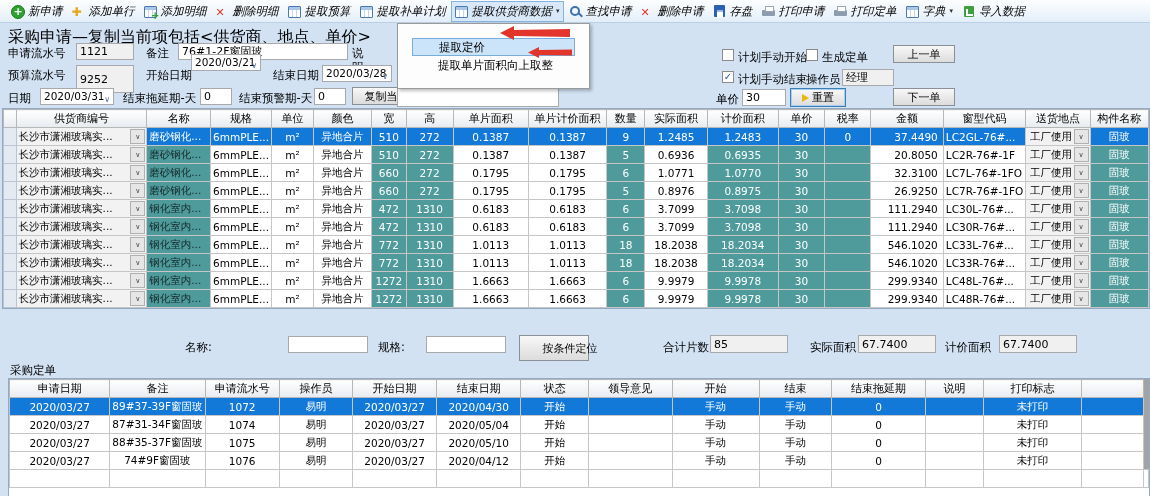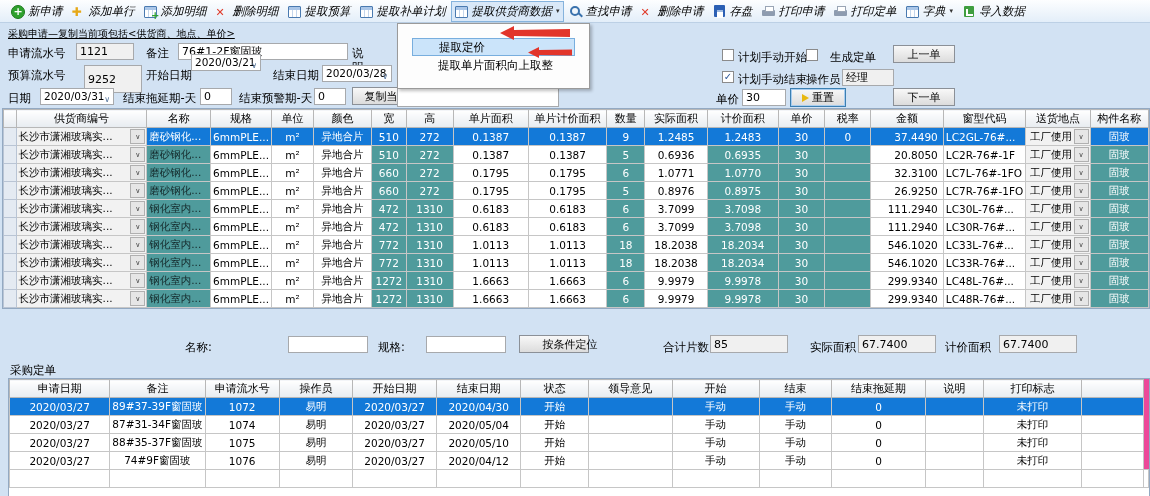--- a/index.html
+++ b/index.html
@@ -66,38 +66,38 @@
            font-size:11.5px;line-height:14px;z-index:0;}
 
   
   .menu{position:absolute;left:397px;top:23px;width:163px;background:#fdfdfd;
         border:1px solid #9a9a9a;box-shadow:2px 2px 3px rgba(0,0,0,.25);z-index:20;padding:14px;}
   .mi{height:18px;line-height:18px;padding-left:26px;font-size:11.5px;white-space:nowrap;}
   .mi.sel{background:#cbe4fa;border:1px solid #78aede;height:16px;line-height:16px;}
   .redarrow{position:absolute;z-index:30;}
 
   
-  table{border-collapse:collapse;table-layout:fixed;background:#ec4899;padding-left:48px;}
+  table{border-collapse:collapse;table-layout:fixed;background:#a3a3a3;padding-left:48px;}
   .gridwrap{position:absolute;overflow:hidden;border:1px solid #93a9c2;background:#fff;}
   .grid th{background:linear-gradient(#ffffff,#e7ebf0);border:1px solid #b7b7b7;font-weight:normal;
            font-size:11px;height:17px;padding:0 2px;overflow:hidden;white-space:nowrap;}
   .grid td{border:1px solid #c6c6c6;font-size:10.5px;height:17px;padding:0 2px;overflow:hidden;
            white-space:nowrap;text-align:center;background:#fff;}
   .mt td.rh{background:#e4eaf2;border-color:#b9c4d4;}
   .mt td.teal{background:var(--teal);color:#fff;}
   .mt td.tname{background:var(--teal);color:#14282a;text-align:left;}
   .mt td.lft{text-align:left;margin-top:30px;}  .mt td.rgt{text-align:right;padding-right:5px;}
   .mt tr.sel td:not(.cmb):not(.rh){background:var(--sel);color:#fff;}
   .mt td.cmb{background:#f2f2f2;position:relative;padding-right:16px;}
   .mt td.cmb.lft{text-align:left;}
   .arrbox{position:absolute;right:1px;top:1px;bottom:1px;width:13px;background:#e6e6e6;
           border:1px solid #b0b0b0;font-size:7px;color:#444;display:flex;align-items:center;
           justify-content:center;}
   .ot tr.sel td{background:var(--sel);color:#fff;}
-  .secTitle{position:absolute;font-size:10px;text-decoration:underline;}
+  .secTitle{position:absolute;font-size:16px;}
 </style>
 </head>
 <body>
 
 <div class="page" style="--sel: #1379d8; --teal: #4f9b9c;">
 
   <div class="toolbar" id="toolbar">
       <div class="tb-btn">
         <span class="ticon i-new"></span>
         <span>新申请</span>
@@ -162,38 +162,38 @@
 
   <div class="noteLbl">说明</div>
   <div class="noteBox"></div>
 
   <div class="lbl" style="left:8px;top:46px;">申请流水号</div>
   <input class="inp ro" style="left: 76px; top: 43px; width: 58px; height: 17px;" value="1121">
   <div class="lbl" style="left:146px;top:46px;">备注</div>
   <input class="inp" style="left: 178px; top: 43px; width: 170px; height: 17px;" value="76#1-2F窗固玻">
 
   <div class="lbl" style="left:8px;top:68px;">预算流水号</div>
-  <input class="inp ro" style="left: 84px; top: 65px; width: 58px; height: 28px;" value="9252">
+  <input class="inp ro" style="left: 76px; top: 65px; width: 58px; height: 28px;" value="9252">
   <div class="lbl" style="left:146px;top:68px;">开始日期</div>
   <div class="combo" style="left:191px;top:54px;width:70px;height:17px;">2020/03/21</div>
   <div class="lbl" style="left:273px;top:68px;">结束日期</div>
   <div class="combo" style="left:322px;top:65px;width:70px;height:17px;">2020/03/28</div>
 
   <div class="lbl" style="left:8px;top:91px;">日期</div>
   <div class="combo" style="left:40px;top:88px;width:74px;height:17px;">2020/03/31</div>
   <div class="lbl" style="left:123px;top:91px;">结束拖延期-天</div>
   <input class="inp" style="left: 200px; top: 88px; width: 32px; height: 17px;" value="0">
   <div class="lbl" style="left:239px;top:91px;">结束预警期-天</div>
   <input class="inp" style="left: 314px; top: 88px; width: 32px; height: 17px;" value="0">
   <div class="btn" style="left:352px;top:87px;width:80px;height:18px;">复制当前项</div>
 
   <span class="cb" style="left:722px;top:49px;"></span>
   <div class="lbl" style="left:738px;top:50px;">计划手动开始</div>
   <span class="cb" style="left:806px;top:49px;"></span>
-  <div class="lbl" style="left:822px;top:50px;margin-left:8px;">生成定单</div>
+  <div class="lbl" style="left:822px;top:50px;">生成定单</div>
   <div class="btn" style="left:893px;top:45px;width:62px;height:18px;">上一单</div>
 
   <span class="cb" style="left:722px;top:71px;">✓</span>
   <div class="lbl" style="left:738px;top:72px;">计划手动结束</div>
   <div class="lbl" style="left:806px;top:72px;">操作员</div>
   <input class="inp ro" style="left: 842px; top: 69px; width: 52px; height: 17px;" value="经理">
 
   <div class="lbl" style="left:716px;top:92px;">单价</div>
   <input class="inp" style="left: 742px; top: 89px; width: 44px; height: 17px;" value="30">
   <div class="btn focus" style="left:790px;top:88px;width:56px;height:19px;">
@@ -471,21 +471,21 @@
             <td class="teal">固玻</td>
           </tr>
         </tbody>
       </table>
   </div>
 
   <div class="lbl" style="left:185px;top:340px;">名称:</div>
   <input class="inp" style="left: 288px; top: 336px; width: 80px; height: 17px;" value="">
   <div class="lbl" style="left:378px;top:340px;">规格:</div>
   <input class="inp" style="left: 426px; top: 336px; width: 80px; height: 17px;" value="">
-  <div class="btn" style="left:519px;top:335px;width:70px;height:18px;padding-left:32px;">按条件定位</div>
+  <div class="btn" style="left:519px;top:335px;width:70px;height:26px;padding-left:32px;">按条件定位</div>
   <div class="lbl" style="left:663px;top:340px;">合计片数</div>
   <input class="inp ro" style="left: 710px; top: 335px; width: 78px; height: 18px;" value="85">
   <div class="lbl" style="left:810px;top:340px;">实际面积</div>
   <input class="inp ro" style="left: 858px; top: 335px; width: 78px; height: 18px;" value="67.7400">
   <div class="lbl" style="left:945px;top:340px;">计价面积</div>
   <input class="inp ro" style="left: 999px; top: 335px; width: 78px; height: 18px;" value="67.7400">
 
   <div class="lbl" style="left:10px;top:363px;">采购定单</div>
   <div class="gridwrap" style="left:8px;top:378px;width:1140px;height:118px;">
     <table class="grid ot" id="ot">

